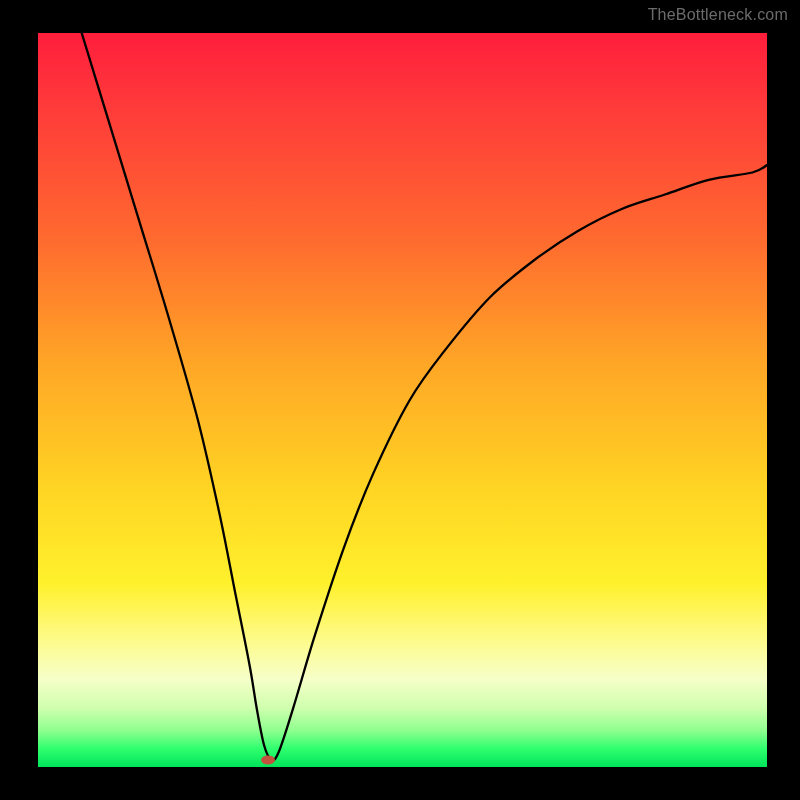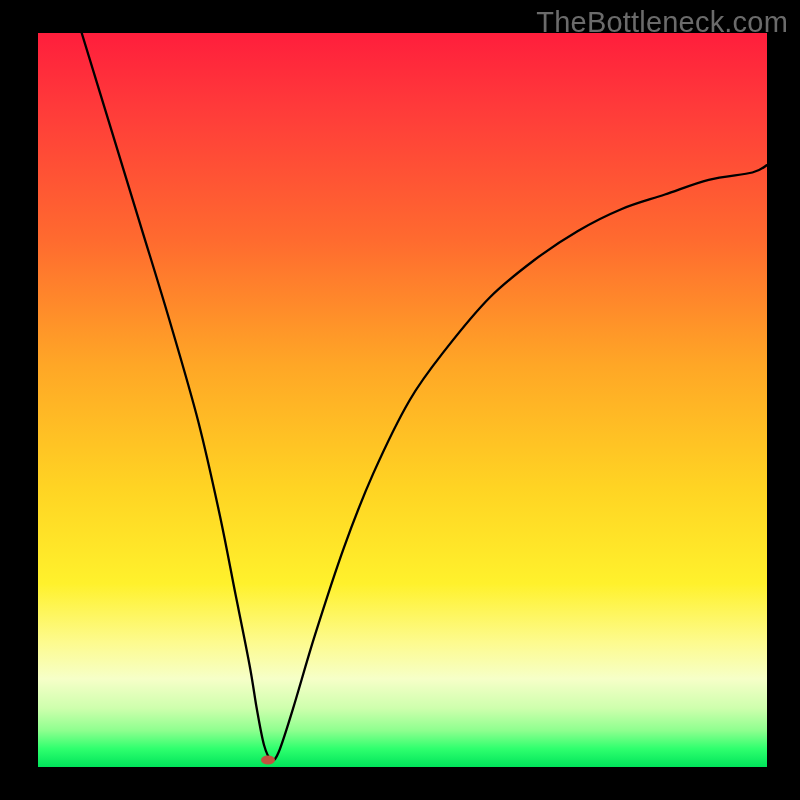--- a/index.html
+++ b/index.html
@@ -38,21 +38,21 @@
       #8fff8f 95%,
       #2fff6e 97.5%,
       #00e45a 100%
     );
   }
   .watermark {
     position: absolute;
     top: 6px;
     right: 12px;
     color: #6b6b6b;
-    font-size: 29px;
+    font-size: 16px;
     letter-spacing: 0.2px;
     font-weight: 400;
     user-select: none;
   }
   svg.curve {
     position: absolute;
     left: 0;
     top: 0;
     width: 729px;
     height: 734px;

